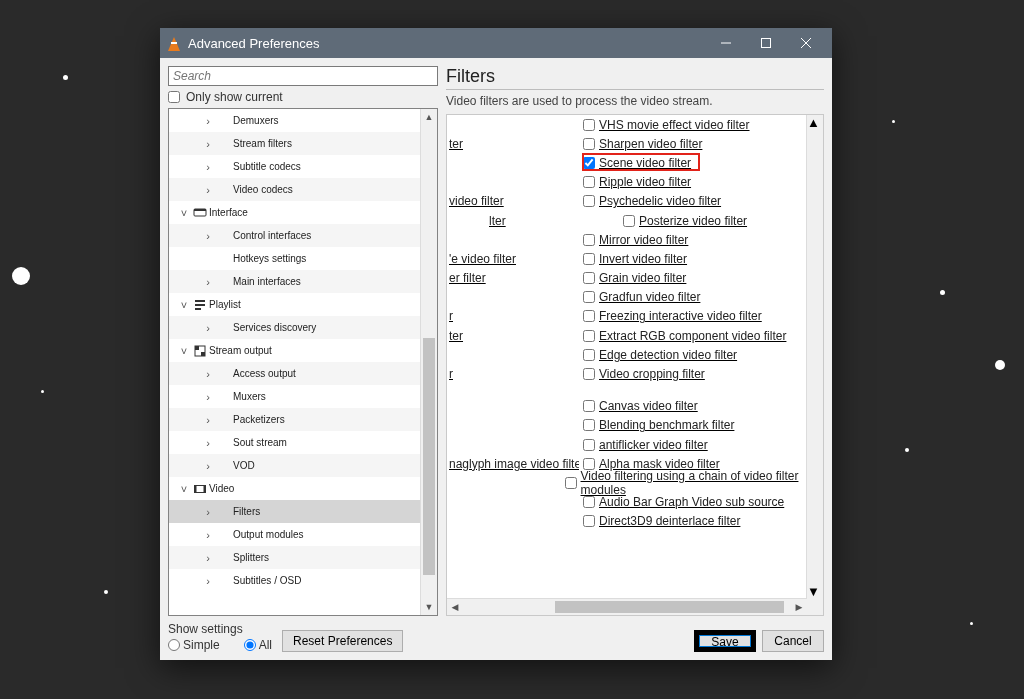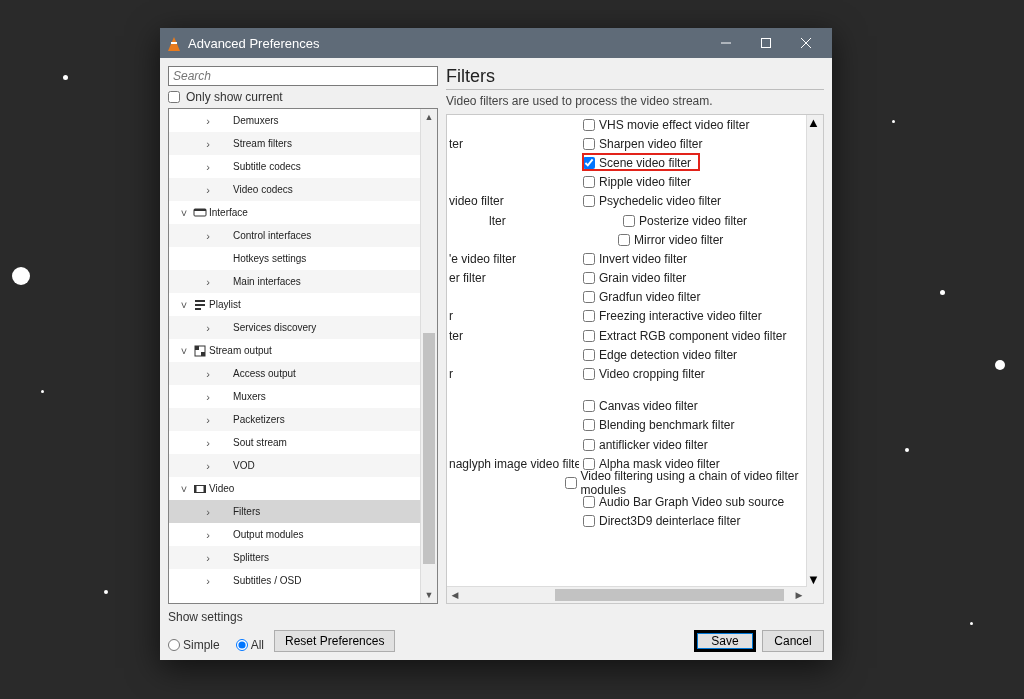--- a/index.html
+++ b/index.html
@@ -139,21 +139,21 @@
   .panel-desc {
     font-size: 12px; color: #444; margin-bottom: 6px;
   }
   .filters-box {
     flex: 1;
     border: 1px solid #c9c9c9;
     background: #fff;
     position: relative;
     min-height: 0;
   }
-  .filters-inner { position:absolute; left:0; top:0; right:16px; bottom:16px; overflow:hidden; }
+  .filters-inner { position:absolute; left:0; top:0; right:16px; bottom:16px; overflow:hidden;text-decoration:underline; }
   .filters-vscroll {
     position: absolute; right:0; top:0; bottom:16px; width:16px; background:#f0f0f0;
     border-left:1px solid #dcdcdc;
   }
   .filters-hscroll {
     position: absolute; left:0; right:16px; bottom:0; height:16px; background:#f0f0f0;
     border-top:1px solid #dcdcdc; display:flex; align-items:center;
   }
   .filters-hscroll .arrow { width:16px; text-align:center; color:#555; font-size:9px; }
   .filters-hscroll .track { flex:1; position:relative; height:100%; }
@@ -192,33 +192,33 @@
   }
 
   .footer {
     flex: 0 0 auto;
     padding: 4px 8px 8px 8px;
     display: flex;
     align-items: flex-end;
     justify-content: space-between;
   }
   .show-settings { font-size: 12px; color:#333; }
-  .radio-row { display:flex; align-items:flex-start; gap:16px; margin-top:14px; }
+  .radio-row { display:flex; align-items:flex-start; gap:24px; margin-top:2px; }
   .radio-row label { display:flex; align-items:center; gap:3px; font-size:12px; }
   .radio-row input { margin:0; width:12px; height:12px; }
   .btn {
     min-width: 62px;
     height: 22px;
     border: 1px solid #adadad;
     background: #e1e1e1;
     font-size: 12px;
     padding: 0 10px;
     cursor: default;
   }
-  .btn.default { border: 3px solid #000000; box-shadow: inset 0 0 0 1px #0078d7; }
+  .btn.default { border: 5px solid #000000; box-shadow: inset 0 0 0 1px #0078d7; }
   .footer-right { display:flex; gap:6px; }
   .footer-left { display:flex; align-items:flex-end; gap:10px; }
 </style>
 </head>
 <body>
 
 <div class="dot" style="left:12px; top:267px; width:18px; height:18px;"></div>
 <div class="dot" style="left:63px; top:75px; width:5px; height:5px;"></div>
 <div class="dot" style="left:41px; top:390px; width:3px; height:3px;"></div>
 <div class="dot" style="left:104px; top:590px; width:4px; height:4px;"></div>
@@ -466,21 +466,21 @@
                 <span>Psychedelic video filter</span>
               </label>
             </div>
             <div class="filter-row" style="position: relative; padding-left: 40px;">
               <div class="left-frag">lter</div>
               <label class="cb-col">
                 <input type="checkbox" style="">
                 <span>Posterize video filter</span>
               </label>
             </div>
-            <div class="filter-row" style="position: relative; padding-left: 35px;">
+            <div class="filter-row" style="position: relative;">
               <div class="left-frag"></div>
               <label class="cb-col">
                 <input type="checkbox" style="">
                 <span>Mirror video filter</span>
               </label>
             </div>
             <div class="filter-row" style="position: relative;">
               <div class="left-frag">'e video filter</div>
               <label class="cb-col">
                 <input type="checkbox" style="">

